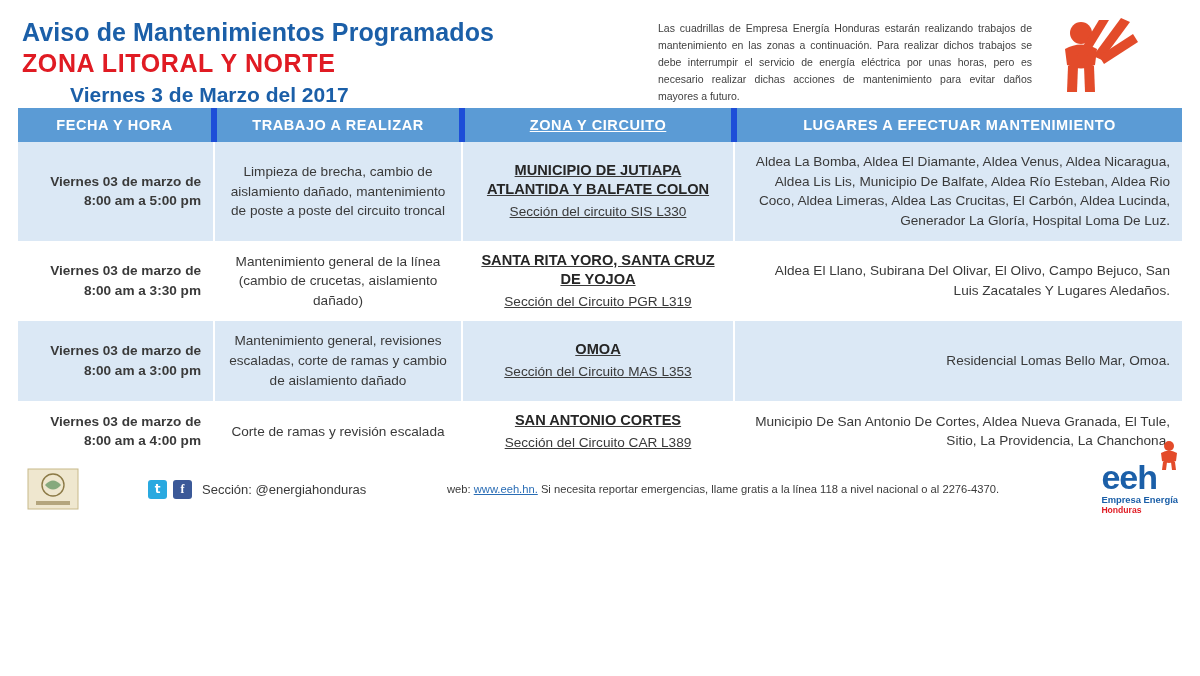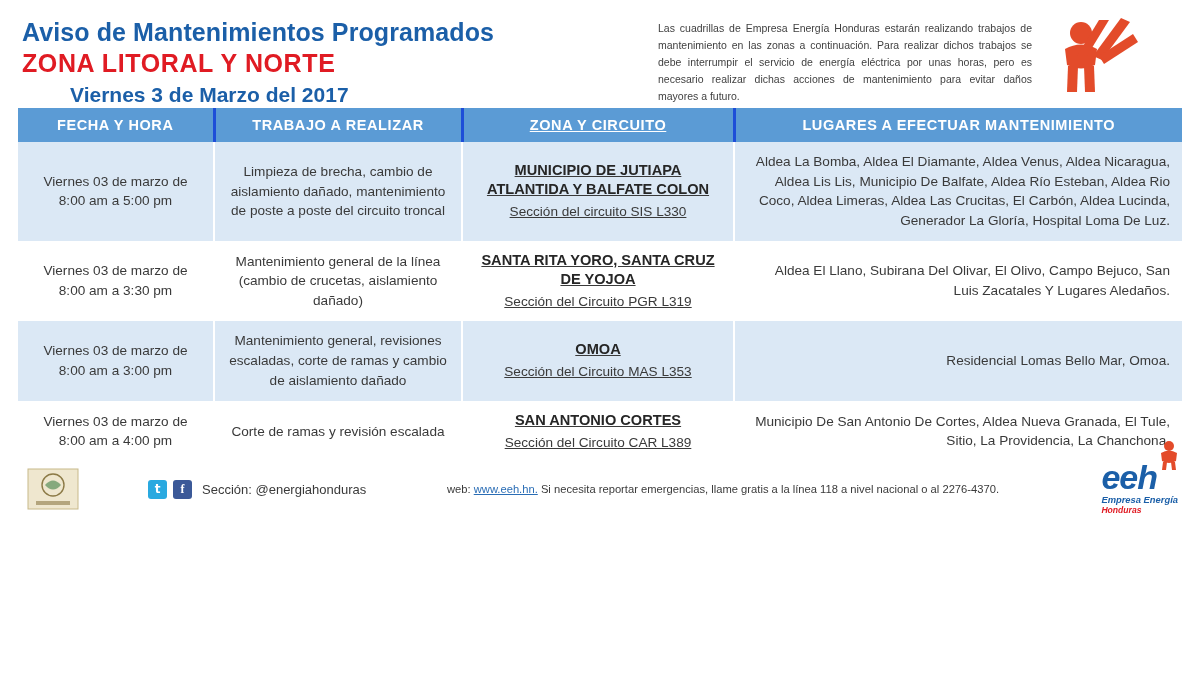--- a/index.html
+++ b/index.html
@@ -75,35 +75,35 @@
     table-layout: fixed;
   }
   .table th {
     background: #5b9bd5;
     color: #ffffff;
     font-size: 14.5px;
     font-weight: bold;
     letter-spacing: 0.6px;
     padding: 9px 4px;
     text-align: center;
-    border-right: 3px solid #1d4ed8;
+    border-right: 6px solid #1d4ed8;
   }
   .table th:last-child { border-right: none; }
   .table td {
     padding: 10px 12px;
     font-size: 13.6px;
     color: #3a3a3a;
     vertical-align: middle;
     border-right: 2px solid #ffffff;
     line-height: 1.45;
   }
   .table td:last-child { border-right: none; }
   .row-a td { background: #dbe8f5; }
   .row-b td { background: #ffffff; }
-  .c-fecha { width: 196px; text-align: center; }
+  .c-fecha { width: 196px; text-align: right; font-weight: bold; }
   .c-trabajo { width: 248px; text-align: center; }
   .c-zona { width: 272px; text-align: center; text-decoration: underline; }
   .c-lugares { width: 448px; text-align: right; }
   .zona-name {
     font-weight: bold;
     color: #262626;
     font-size: 14.6px;
     line-height: 1.3;
     display: block;
   }
@@ -167,21 +167,21 @@
     padding: 0 4px;
   }
   .footer-center a { color: #2a6db5; text-decoration: underline; }
   .footer-right {
     width: 150px;
     display: flex;
     align-items: center;
     justify-content: flex-end;
     padding-right: 6px;
   }
-  .eeh-logo { text-align: left; position: relative; font-style: italic; }
+  .eeh-logo { text-align: left; position: relative; }
   .eeh-word {
     font-size: 34px;
     font-weight: bold;
     color: #1b5fa8;
     line-height: 0.9;
     letter-spacing: -1px;
   }
   .eeh-sub1 {
     font-size: 9.4px;
     color: #1b5fa8;

